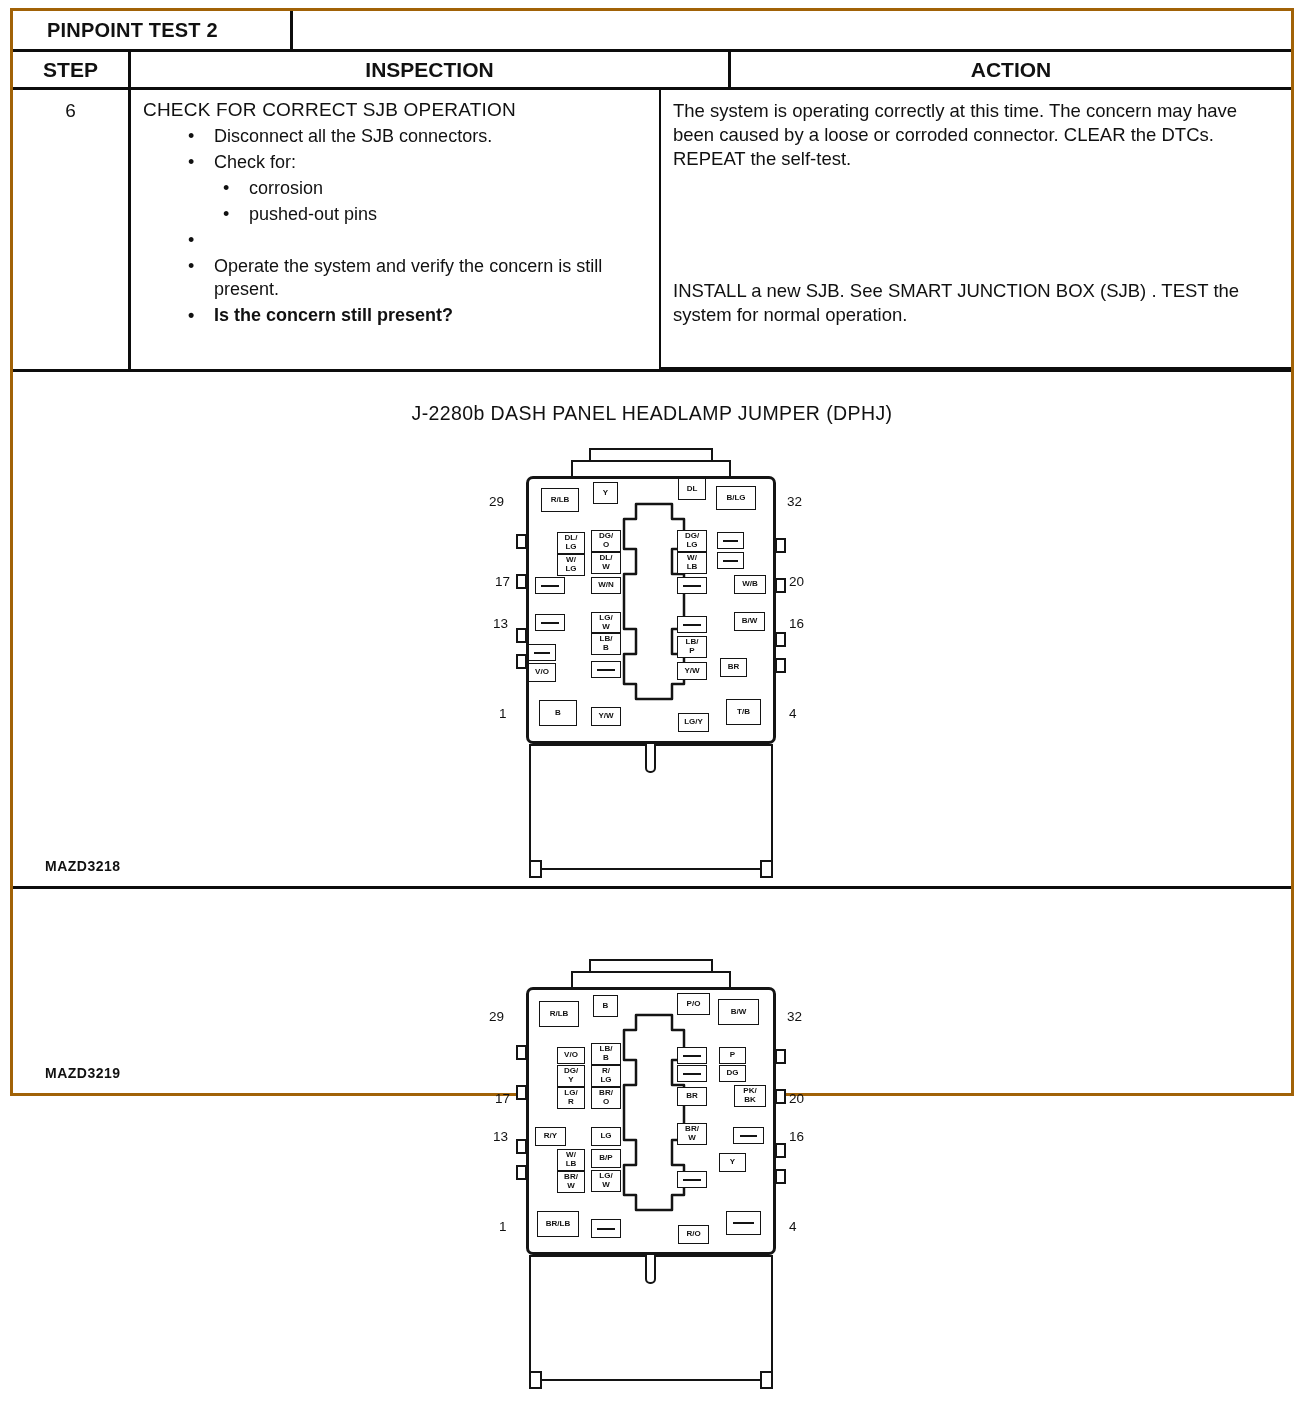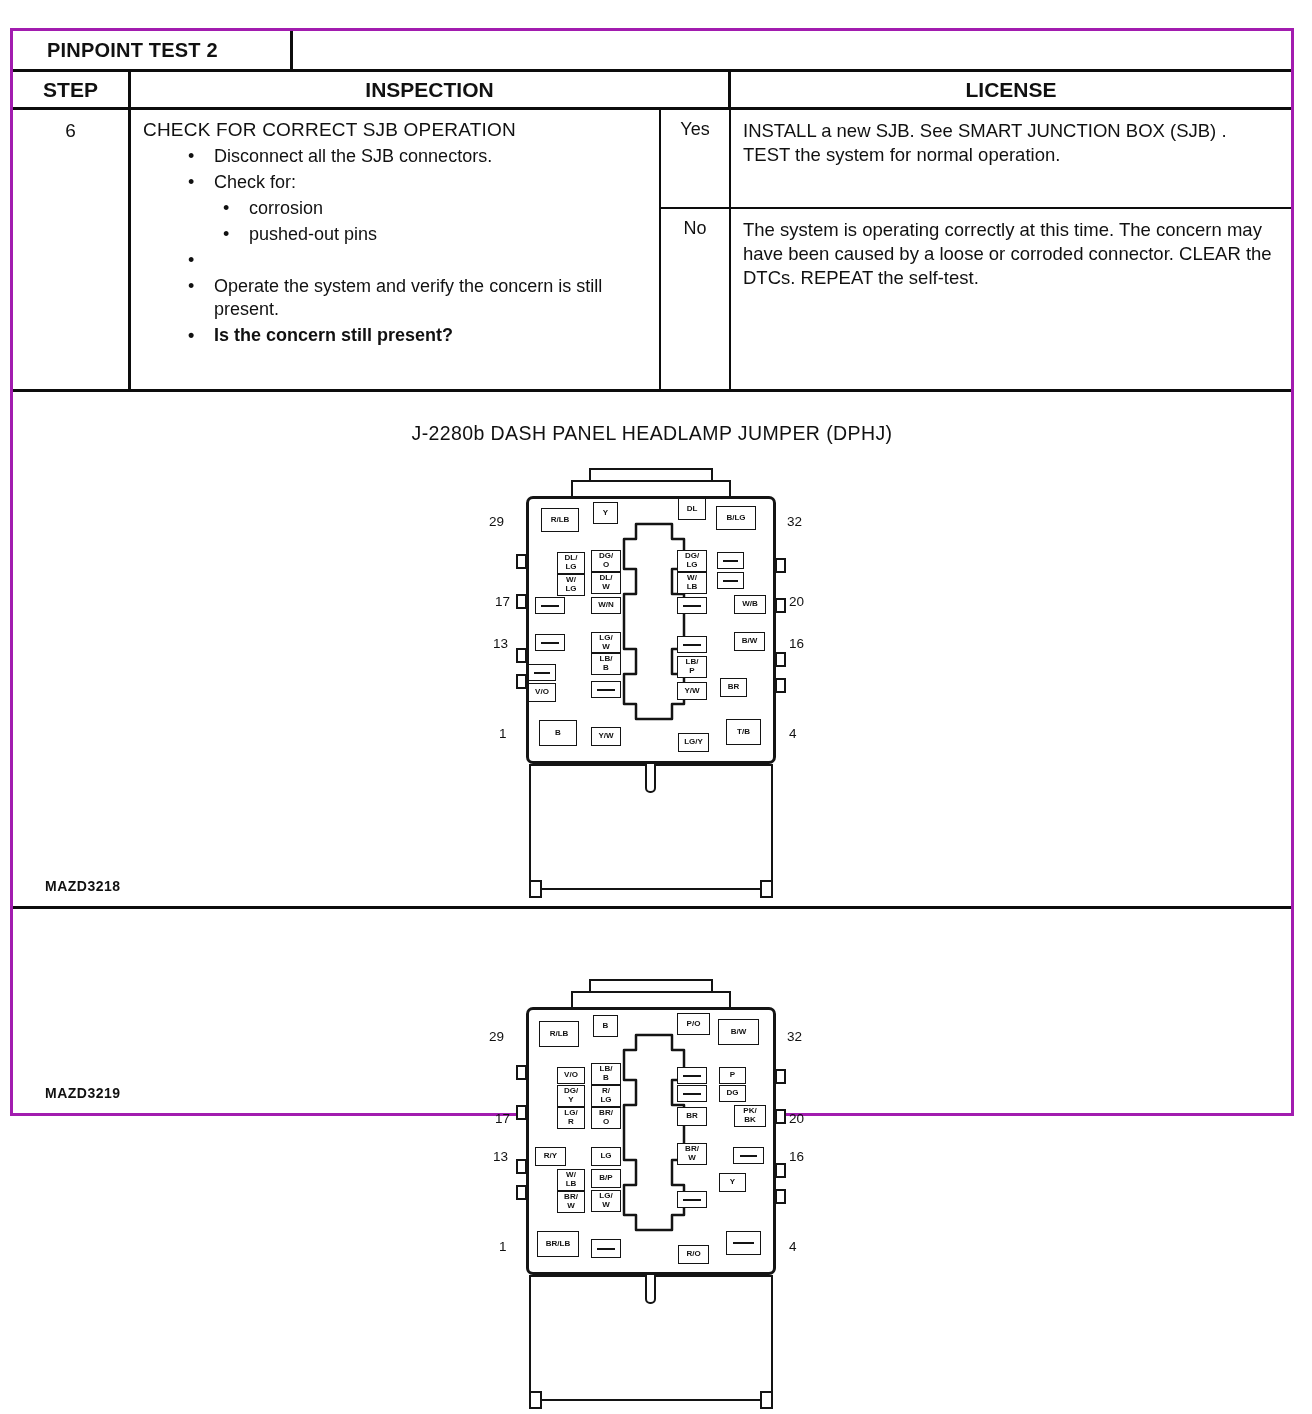--- a/index.html
+++ b/index.html
@@ -3,22 +3,22 @@
 <meta charset="utf-8">
 <style>
   * { margin:0; padding:0; box-sizing:border-box; }
   html,body { background:#fff; }
   body {
     width:1312px; height:1414px; position:relative;
     font-family:"Liberation Sans", sans-serif; color:#111;
   }
   .doc {
     position:absolute; left:10px; top:8px; width:1284px; height:1088px;
-    border:3px solid #a21caf; background:#fff;
-    display:flex; flex-direction:column;margin-top:20px;
+    border:3px solid #a16207; background:#fff;
+    display:flex; flex-direction:column;
   }
   
   .hdr-row { display:flex; height:41px; border-bottom:3px solid #0d0d0d; flex:none; }
   .c-test { width:280px; border-right:3px solid #0d0d0d; font-weight:bold; font-size:20px;
             display:flex; align-items:center; padding-left:34px; letter-spacing:.2px; }
   .c-title { flex:1; font-weight:bold; font-size:20px; display:flex; align-items:center; padding-left:14px; }
   .col-row { display:flex; height:38px; border-bottom:3px solid #0d0d0d; flex:none; }
   .col-row .cell { display:flex; align-items:center; justify-content:center; font-weight:bold; font-size:21px; }
   .ch-step { width:118px; border-right:3px solid #0d0d0d; }
   .ch-insp { width:600px; border-right:3px solid #0d0d0d; }
@@ -73,21 +73,21 @@
 
 <div class="doc">
 
   <div class="hdr-row">
     <div class="c-test">PINPOINT TEST 2</div>
   </div>
 
   <div class="col-row">
     <div class="cell ch-step">STEP</div>
     <div class="cell ch-insp">INSPECTION</div>
-    <div class="cell ch-action">LICENSE</div>
+    <div class="cell ch-action">ACTION</div>
   </div>
 
   <div class="step-row">
     <div class="s-num">6</div>
     <div class="s-insp">
       <div class="insp-title">CHECK FOR CORRECT SJB OPERATION</div>
       <div>
           <div class="insp-item lvl1">
             <span class="bullet">•</span>
             <span>Disconnect all the SJB connectors.</span>
@@ -110,27 +110,23 @@
           <div class="insp-item lvl1">
             <span class="bullet">•</span>
             <span>Operate the system and verify the concern is still present.</span>
           </div>
           <div class="insp-item lvl1 b">
             <span class="bullet">•</span>
             <span>Is the concern still present?</span>
           </div>
         </div>
     </div>
-    <div class="yn-col">
-      <div class="yn yes">Yes</div>
-      <div class="yn no">No</div>
-    </div>
     <div class="act-col">
+      <div class="act no-act">The system is operating correctly at this time. The concern may have been caused by a loose or corroded connector.  CLEAR the DTCs. REPEAT the self-test.</div>
       <div class="act yes-act">INSTALL a new SJB. See SMART JUNCTION BOX (SJB) .  TEST the system for normal operation.</div>
-      <div class="act no-act">The system is operating correctly at this time. The concern may have been caused by a loose or corroded connector.  CLEAR the DTCs. REPEAT the self-test.</div>
     </div>
   </div>
 
   <div class="fig-section">
     <div class="fig-title">J-2280b DASH PANEL HEADLAMP JUMPER (DPHJ)</div>
     <div class="diagram">
       <div class="tt-n"></div>
       <div class="tt-w"></div>
       <div class="lbody"></div>
       <div class="foot fl"></div>

